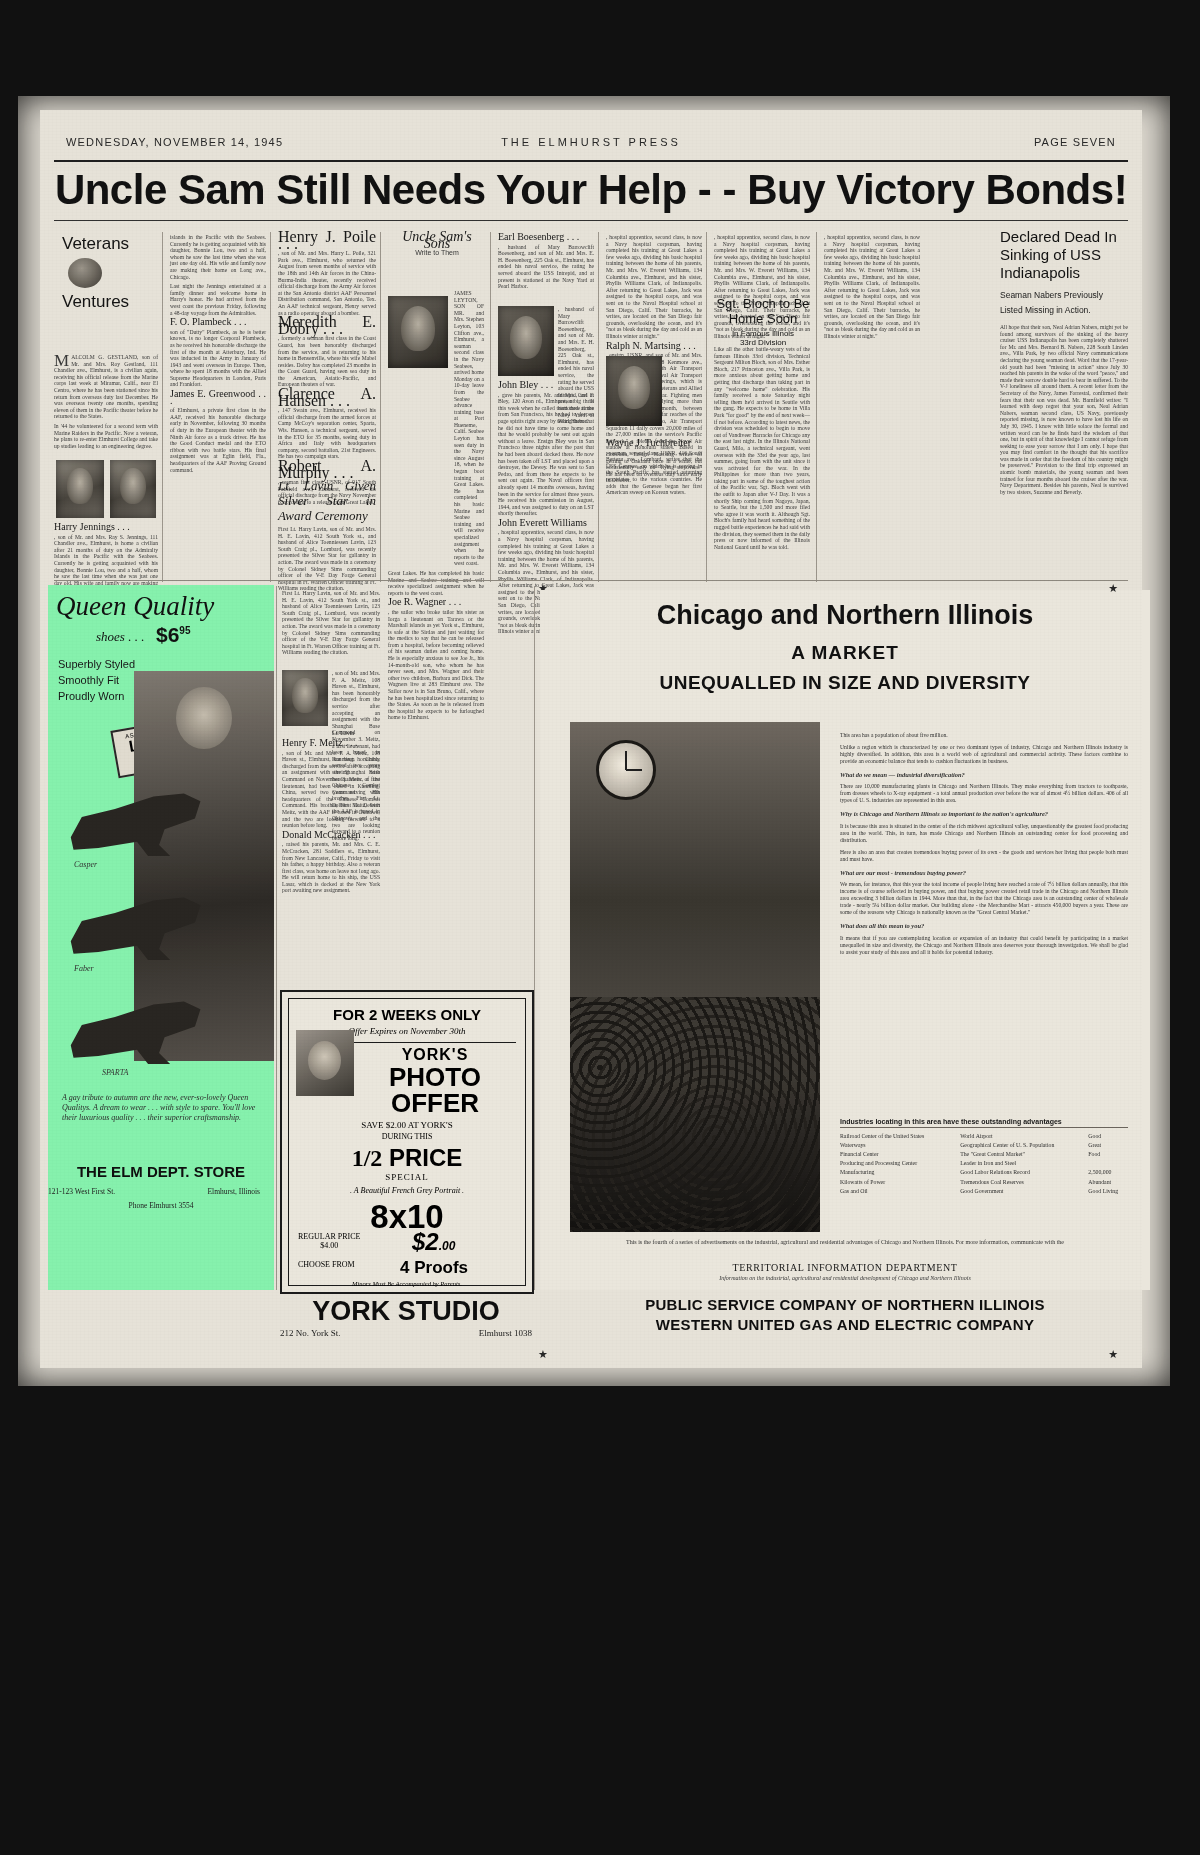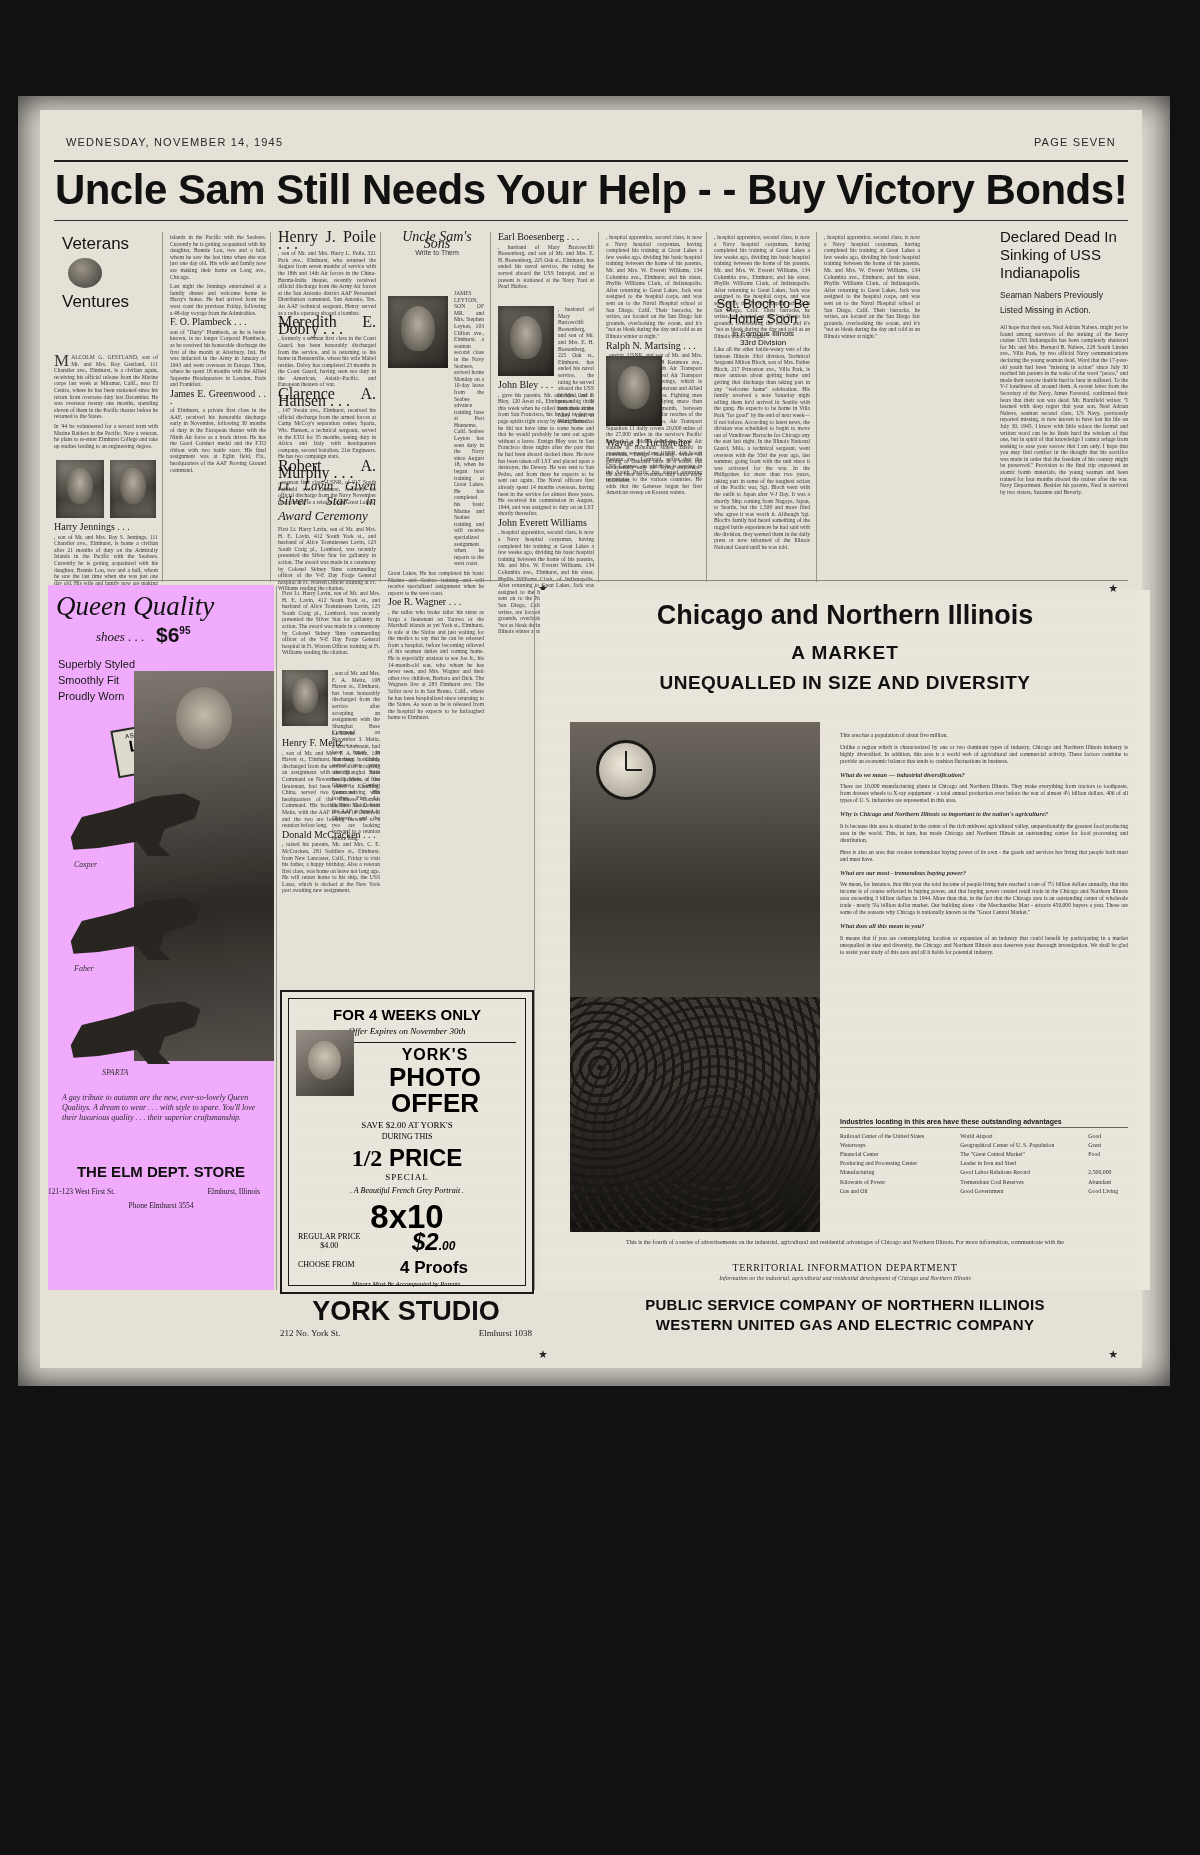--- a/index.html
+++ b/index.html
@@ -56,21 +56,21 @@
 
   
   .vv{position:absolute;left:14px;top:120px;width:118px;height:120px;}
   .vv .t1,.vv .t2{font-family:"Liberation Sans",sans-serif;font-size:17px;color:#161616;}
   .vv .t1{position:absolute;left:8px;top:4px;}
   .vv .t2{position:absolute;left:8px;top:62px;}
   .vv .seal{position:absolute;left:14px;top:28px;width:34px;height:30px;border-radius:50%;
         background:radial-gradient(circle at 40% 35%,#9b958a,#3f3b35);}
 
   
-  .qq{position:absolute;left:8px;top:475px;width:226px;height:705px;background:#f0abfc;}
+  .qq{position:absolute;left:8px;top:475px;width:226px;height:705px;background:#86efac;}
   .qq .script{position:absolute;left:8px;top:6px;font-family:"Liberation Serif",serif;
      font-style:italic;font-size:27px;color:#141414;}
   .qq .shoes{position:absolute;left:48px;top:44px;font-style:italic;font-size:13px;color:#141414;}
   .qq .price{position:absolute;left:108px;top:38px;font-family:"Liberation Sans",sans-serif;
      font-size:21px;font-weight:700;color:#141414;}
   .qq .price sup{font-size:10px;}
   .qq .bul{position:absolute;left:10px;font-family:"Liberation Sans",sans-serif;font-size:11px;color:#1a1a1a;margin-top:7px;}
   .qq .seal2{position:absolute;left:66px;top:140px;width:62px;height:44px;transform:rotate(-10deg);
       border:2px solid #2a2a2a;background:#ded9cd;text-align:center;}
   .qq .seal2 .s1{font-size:6px;letter-spacing:.5px;margin-top:3px;font-family:"Liberation Sans",sans-serif;}
@@ -134,20 +134,21 @@
 </head>
 <body>
 
 <div class="page-bg"></div>
 
 <div class="newspaper">
   <div class="paper-inner">
 
     <div class="masthead">
       <span class="left">WEDNESDAY, NOVEMBER 14, 1945</span>
+      <span class="center">THE  ELMHURST  PRESS</span>
       <span class="right">PAGE SEVEN</span>
     </div>
     <div class="rule"></div>
     <div class="headline">Uncle Sam Still Needs Your Help - - Buy Victory Bonds!</div>
     <div class="rule2"></div>
 
     <div class="vv">
       <div class="t1">Veterans</div>
       <div class="seal"></div>
       <div class="t2">Ventures</div>
@@ -312,21 +313,21 @@
     <div style="position:absolute;left:292px;top:620px;font-size:6px;color:#222;">Lt. Lavin</div>
     <div class="col" style="left:242px;top:630px;width:98px;">
       <p class="hd sm">Henry F. Meitz . . .</p>
       <p>, son of Mr. and Mrs. F. A. Meitz, 108 Haven st., Elmhurst, has been honorably discharged from the service after accepting an assignment with the Shanghai Base Command on November 3. Meitz, a first lieutenant, had been based in Kunming, China, served two years serving with headquarters of the Chinese Combat Command. His brother, First Lt. Delbert Meitz, with the AAF is based in Okinawa, and the two are looking forward to a reunion before long.</p>
       <p class="hd sm">Donald McCracken . . .</p>
       <p>, raised his parents, Mr. and Mrs. C. E. McCracken, 281 Saddlers st., Elmhurst, from New Lancaster, Calif., Friday to visit his father, a happy birthday. Also a veteran first class, was home on leave not long ago. He will return home to his ship, the USS Lasar, which is docked at the New York port awaiting new assignment.</p>
     </div>
 
     <div class="york">
       <div class="b1"></div>
-      <div class="yk-line yk-h" style="top:14px;font-size:15px;">FOR 4 WEEKS ONLY</div>
+      <div class="yk-line yk-h" style="top:14px;font-size:15px;">FOR 2 WEEKS ONLY</div>
       <div class="yk-line" style="top:34px;font-size:9px;font-style:italic;">Offer Expires on November 30th</div>
       <div class="rulex" style="top:50px;"></div>
       <div class="yk-portrait"></div>
       <div class="yk-line yk-h" style="top:54px;font-size:16px;letter-spacing:1px;left:56px;">YORK'S</div>
       <div class="yk-line yk-h" style="top:70px;font-size:26px;left:56px;">PHOTO</div>
       <div class="yk-line yk-h" style="top:96px;font-size:26px;left:56px;">OFFER</div>
       <div class="yk-line" style="top:128px;font-size:9px;">SAVE  $2.00  AT YORK'S</div>
       <div class="yk-line" style="top:140px;font-size:8px;">DURING THIS</div>
       <div class="yk-line yk-h" style="top:152px;font-size:24px;">
         <span style="font-family:'Liberation Serif',serif;">1/2</span>

